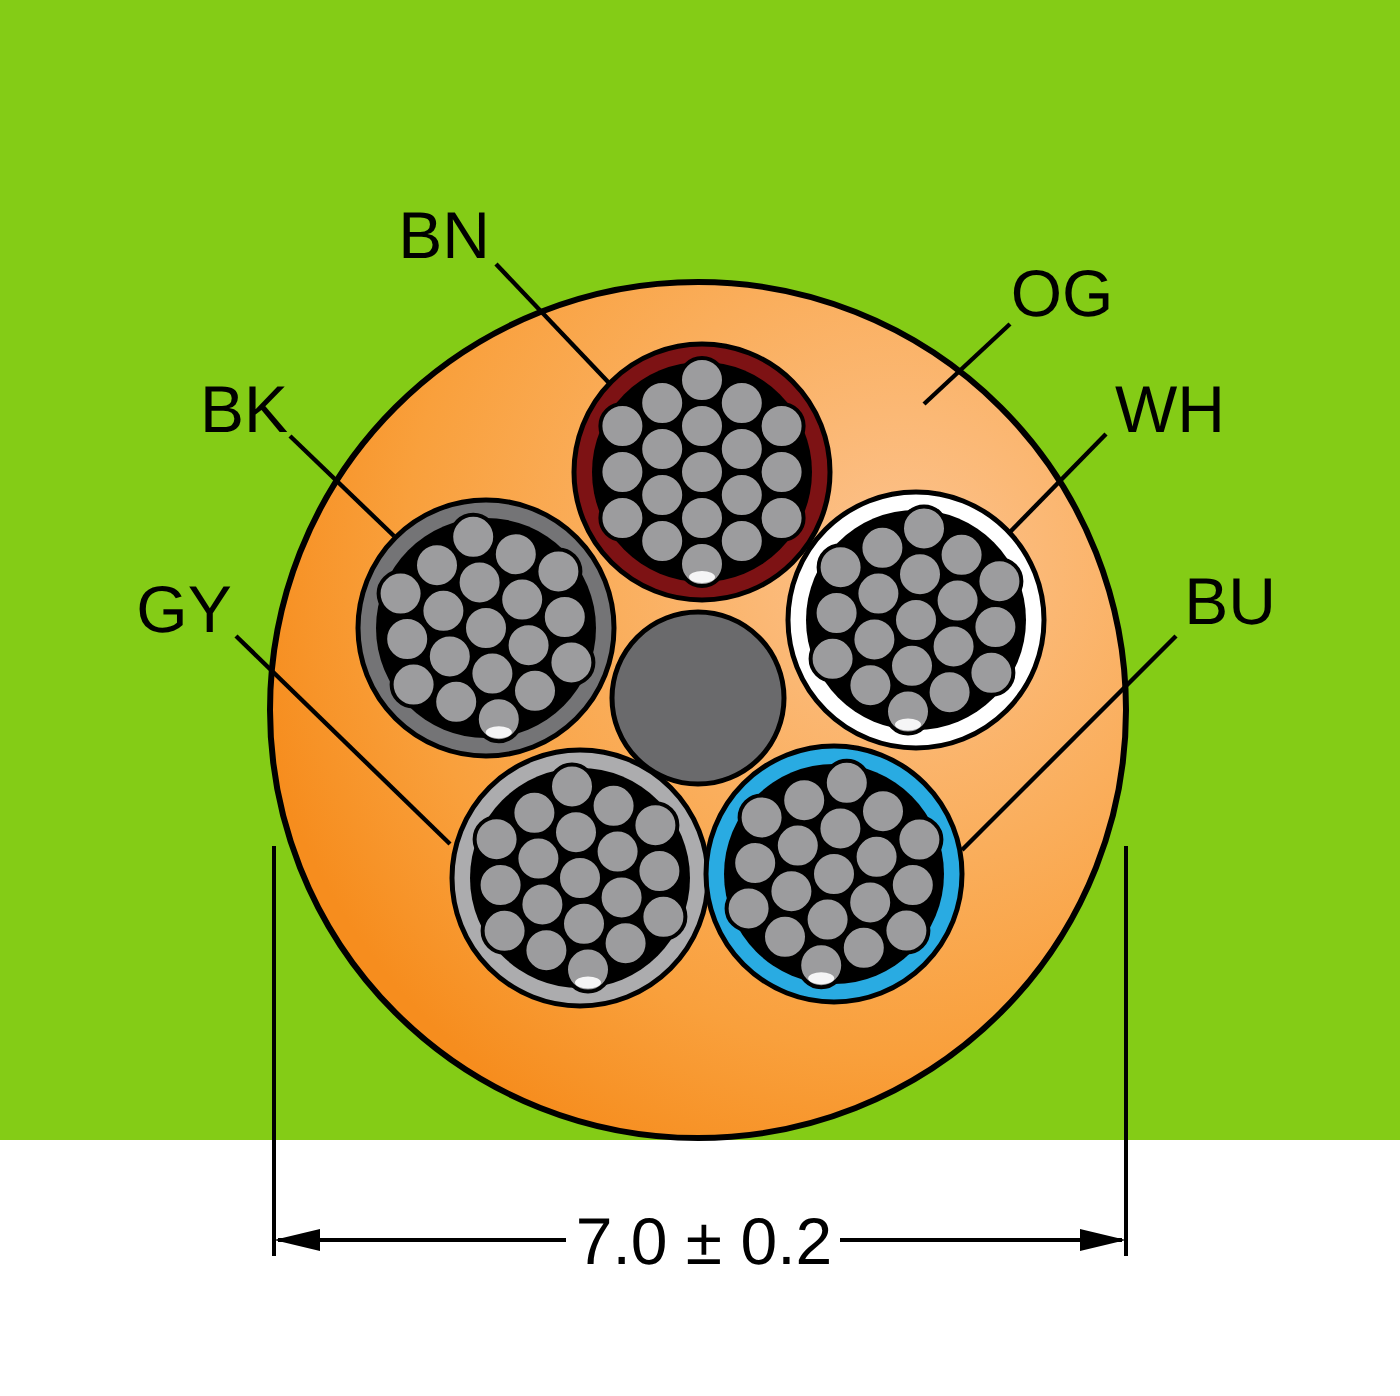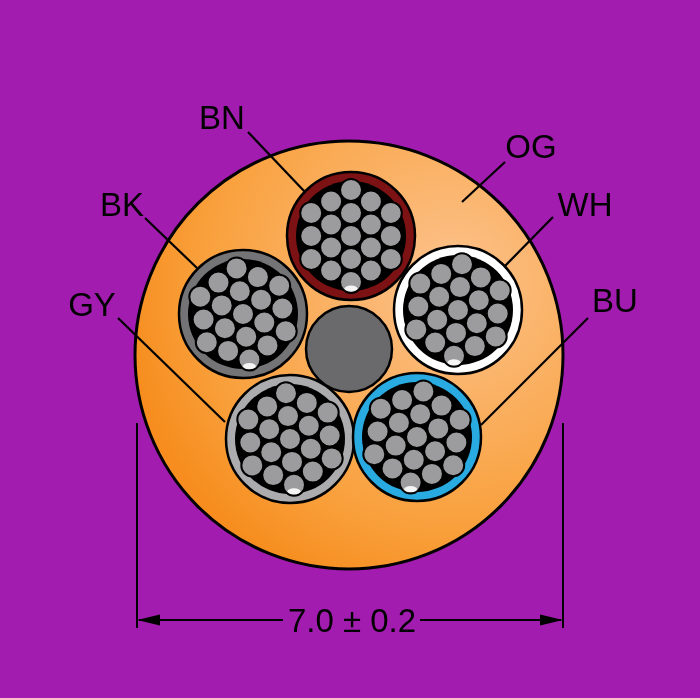--- a/index.html
+++ b/index.html
@@ -1,17 +1,17 @@
 <!DOCTYPE html>
 <html><head>
 <meta charset="utf-8">
 <style>
   html,body{margin:0;padding:0;background:#ffffff;}
   body{width:700px;height:698px;overflow:hidden;font-family:"Liberation Sans",sans-serif;}
-  .stage{position:relative;width:700px;height:698px;background:#a21caf;}
+  .stage{position:relative;width:700px;height:570px;background:#84cc16;}
   svg{display:block;}
   .lbl{font:400 33px "Liberation Sans",sans-serif;fill:#000000;}
   .dim{font:400 33px "Liberation Sans",sans-serif;fill:#000000;}
   .leader{stroke:#000000;stroke-width:2.2;fill:none;}
   .dimline{stroke:#000000;stroke-width:2;fill:none;}
   .extline{stroke:#000000;stroke-width:2;fill:none;}
   .arrow{fill:#000000;stroke:none;}
 </style>
 </head>
 <body>

